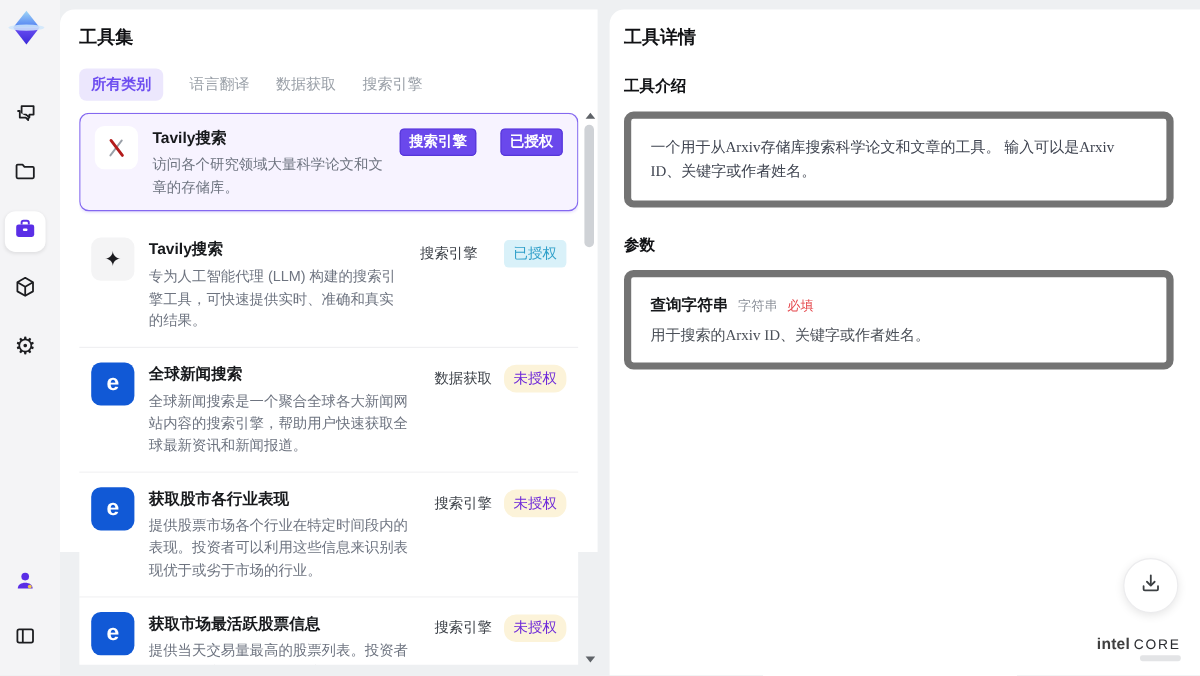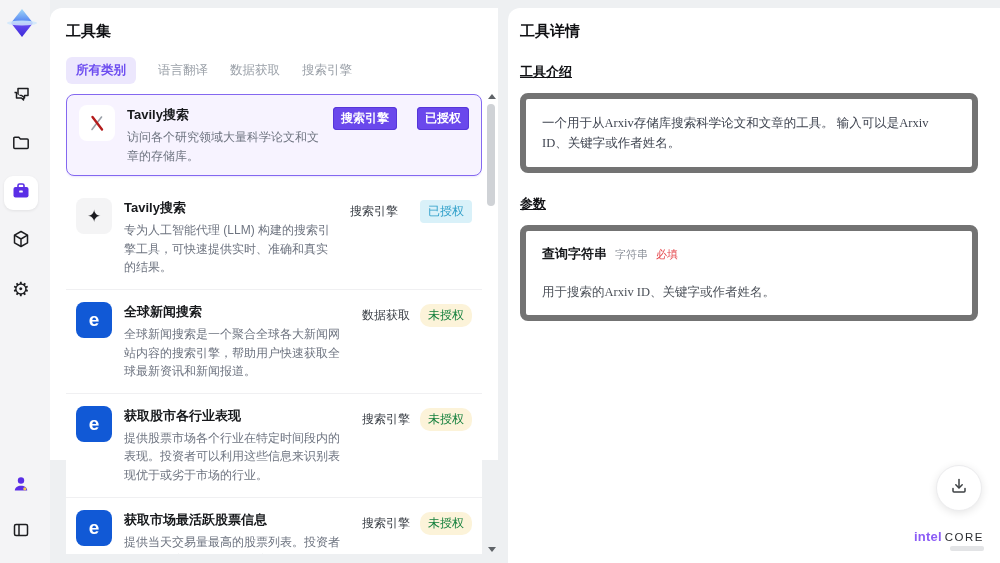--- a/index.html
+++ b/index.html
@@ -43,48 +43,48 @@
   .tile-news { background:#1159d6; }
   .g-tavily { color:#1b1b1f; font-size:17px; line-height:1; }
   .g-news { color:#ffffff; font-size:19px; font-weight:bold; line-height:1; }
   .card-mid { flex:1 1 auto; min-width:0; }
   .card-title { font-size:13px; font-weight:bold; color:#17191c; margin-top:1px; }
   .card-desc { font-size:12px; color:#6e7480; line-height:1.55; margin-top:4px; }
   .card-right { flex:0 0 auto; display:flex; gap:8px; align-items:flex-start; padding-top:2px; }
   .cat { font-size:12px; color:#3a3f46; padding:3px 2px; white-space:nowrap; }
   .auth { font-size:12px; border-radius:4px; padding:3px 8px; white-space:nowrap; }
   .auth-yes { background:#d9f1f9; color:#2e9fc9;margin-left:12px; }
-  .auth-no  { background:#fcf3d9; color:#15803d;border-radius:10px; }
+  .auth-no  { background:#fcf3d9; color:#6d28d9;border-radius:10px; }
   .card.selected .cat, .card.selected .auth { background:#6a48ec; color:#ffffff; border-radius:4px; padding:3px 8px; font-weight:bold; box-shadow:inset 0 0 0 1px #5636d8; }
   
   .sb { position:absolute; right:2px; top:86px; width:10px; height:462px; }
   .sb-up, .sb-down { position:absolute; left:2px; width:0; height:0; border-left:4px solid transparent; border-right:4px solid transparent; }
   .sb-up { top:0; border-bottom:5px solid #5f6368; }
   .sb-down { bottom:4px; border-top:5px solid #5f6368; }
   .sb-thumb { position:absolute; left:1px; top:10px; width:8px; height:102px; background:#cfd2d6; border-radius:4px; }
   
-  .h2 { font-size:13px; font-weight:bold; color:#101114; margin-top:22px;text-decoration:underline; }
+  .h2 { font-size:13px; font-weight:bold; color:#101114; margin-top:22px; }
   .intro-box, .param-box {
     margin-top:12px; border:6px solid #737373; border-radius:8px; background:#fff; padding:14px 16px;font-family:Liberation Serif, serif;
   }
   .intro-text { font-size:12.5px; color:#3f4450; line-height:1.6; }
   .param-head { display:flex; align-items:baseline; gap:8px; }
   .param-name { font-size:13px; font-weight:bold; color:#17191c; }
   .param-type { font-size:11px; color:#8a8f98; }
   .param-req  { font-size:11px; color:#e5484d; }
-  .param-desc { font-size:12.5px; color:#4b5058; margin-top:21px; }
+  .param-desc { font-size:12.5px; color:#4b5058; margin-top:8px; }
   
   .dl-btn {
     position:absolute; right:18px; bottom:52px; width:46px; height:46px; border-radius:50%;
     background:#ffffff; border:1px solid #ececee; box-shadow:0 2px 8px rgba(0,0,0,.10);
     display:flex; align-items:center; justify-content:center; cursor:pointer; z-index:5;
   }
   .brand { position:absolute; right:16px; bottom:12px; z-index:5; text-align:right; }
   .brand-row { display:flex; align-items:baseline; gap:3px; justify-content:flex-end; }
-  .brand-intel { font-size:13px; font-weight:bold; color:#8b5cf6; letter-spacing:.2px; }
+  .brand-intel { font-size:13px; font-weight:bold; color:#404040; letter-spacing:.2px; }
   .brand-core { font-size:11.5px; color:#2a2c30; letter-spacing:1.5px; text-transform:uppercase; }
   .brand-sub { margin-top:2px; margin-left:auto; width:34px; height:5px; background:#e3e4e6; border-radius:2px; }
 </style>
 </head>
 <body>
 
 <div class="rail">
   <div class="logo">
     <svg width="34" height="34" viewBox="0 0 34 34">
       <defs>

